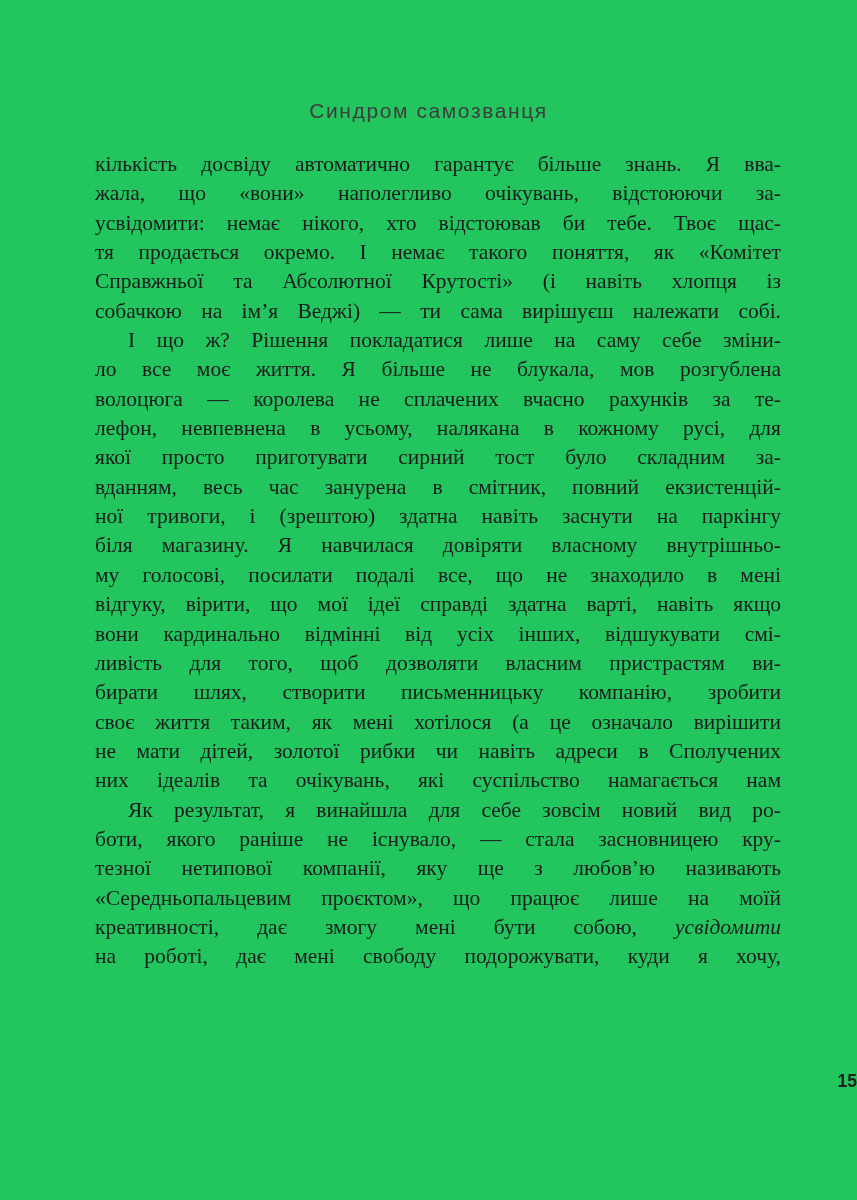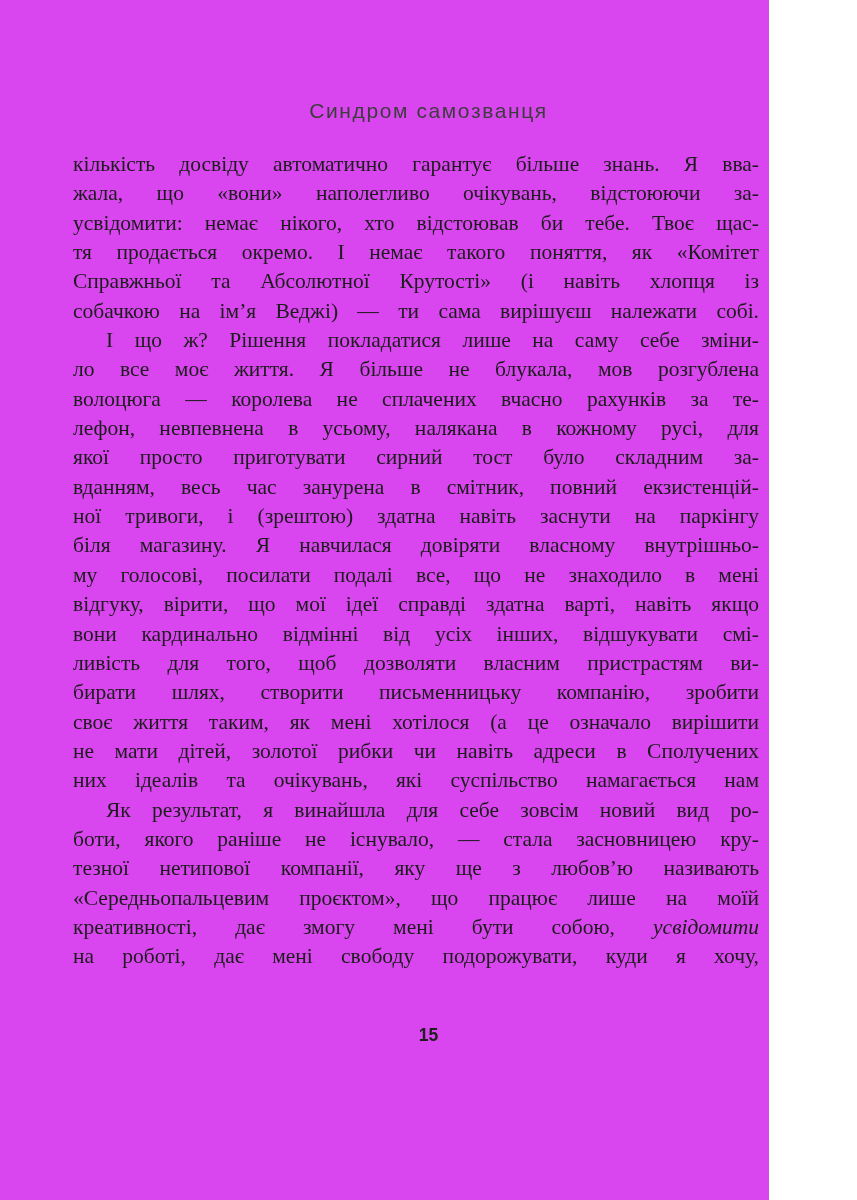--- a/index.html
+++ b/index.html
@@ -2,41 +2,41 @@
 <html><head>
 <meta charset="utf-8">
 <style>
   html, body {
     margin: 0;
     padding: 0;
     background: #ffffff;
   }
   #page {
     position: relative;
-    width: 769px;
+    width: 857px;
     height: 1200px;
-    background: #d946ef;
+    background: #22c55e;
     overflow: hidden;
   }
   #running-title {
     position: absolute;
     top: 99px;
     left: 0;
     width: 857px;
     text-align: center;
     font-family: "Liberation Sans", sans-serif;
     font-weight: 300;
     font-size: 21px;
     letter-spacing: 1.6px;
     color: #3d3d3d;
   }
   #body-text {
     position: absolute;
     top: 150px;
-    left: 73px;
+    left: 95px;
     width: 686px;
     font-family: "Liberation Serif", serif;
     font-size: 21.5px;
     color: #1c1c1c;
   }
   .line {
     height: 29.35px;
     line-height: 29.35px;
     overflow: hidden;
     white-space: normal;
@@ -47,24 +47,24 @@
     text-align-last: justify;
   }
   .indent {
     text-indent: 33px;
   }
   .em {
     font-style: italic;
   }
   #page-number {
     position: absolute;
-    top: 1025px;
+    top: 1071px;
     left: 0;
     width: 857px;
-    text-align: center;
+    text-align: right;
     font-family: "Liberation Sans", sans-serif;
     font-weight: bold;
     font-size: 17.5px;
     color: #1f1f1f;
   }
 </style>
 </head>
 <body>
 
 <div id="page">

